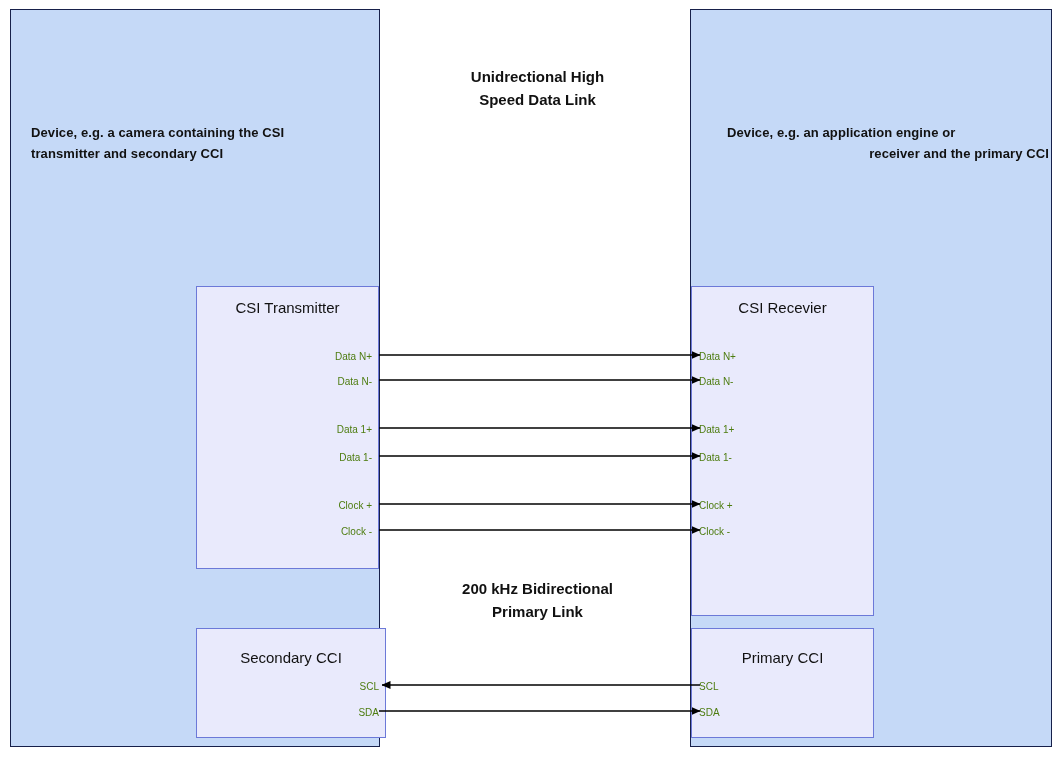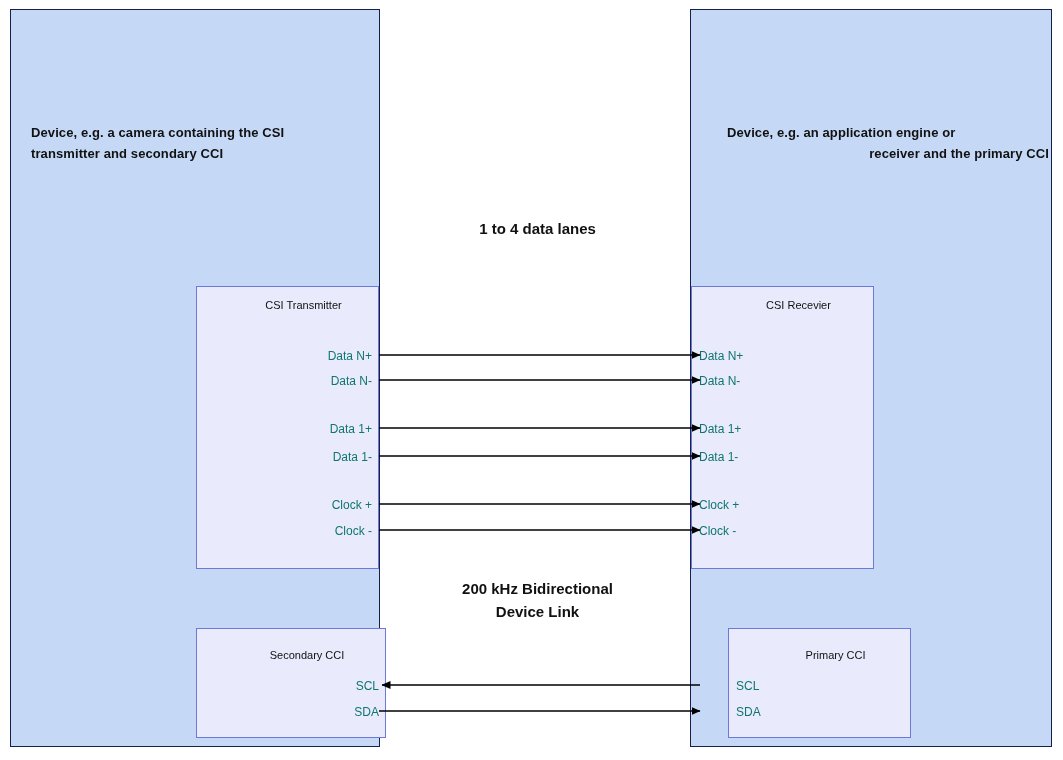--- a/index.html
+++ b/index.html
@@ -15,32 +15,32 @@
 
   .device-caption{position:absolute;font-weight:bold;font-size:13px;line-height:21px;
                   color:#111;letter-spacing:.1px;}
   #left-caption{left:20px;top:112px;width:320px;text-align:left;}
   #right-caption{left:24px;top:112px;width:322px;text-align:justify;margin-left:12px;}
   #right-caption .lastline{text-align:right;}
 
   
   .block{position:absolute;background:#e9eafc;border:1px solid #6c79d8;box-sizing:border-box;}
   #csi-tx{left:196px;top:286px;width:183px;height:283px;}
-  #csi-rx{left:691px;top:286px;width:183px;height:283px;}
+  #csi-rx{left:691px;top:286px;width:183px;height:330px;}
   #sec-cci{left:196px;top:628px;width:190px;height:110px;}
-  #pri-cci{left:691px;top:628px;width:183px;height:110px;margin-left:37px;}
+  #pri-cci{left:691px;top:628px;width:183px;height:110px;}
 
-  .block-title{position:absolute;width:100%;text-align:center;font-size:11px;color:#111;padding-left:16px;}
+  .block-title{position:absolute;width:100%;text-align:center;font-size:15px;color:#111;}
   #csi-tx .block-title{top:12px;}
   #csi-rx .block-title{top:12px;}
   #sec-cci .block-title{top:20px;}
   #pri-cci .block-title{top:20px;}
 
   
-  .port{position:absolute;font-size:12px;color:#0f766e;white-space:nowrap;line-height:15px;}
+  .port{position:absolute;font-size:10px;color:#4d7c0f;white-space:nowrap;line-height:15px;}
   .port.right{right:6px;text-align:right;}
   .port.left{left:7px;text-align:left;}
 
   
   svg.wires{position:absolute;left:0;top:0;width:1063px;height:760px;overflow:visible;}
 
   
   .center-note{position:absolute;text-align:center;font-weight:bold;font-size:15px;
                line-height:23px;color:#111;}
   #note-hs{left:395px;top:65px;width:285px;}
@@ -111,21 +111,24 @@
       <line x1="379" y1="428" x2="700" y2="428" marker-end="url(#arrR)"></line>
       <line x1="379" y1="456" x2="700" y2="456" marker-end="url(#arrR)"></line>
       <line x1="379" y1="504" x2="700" y2="504" marker-end="url(#arrR)"></line>
       <line x1="379" y1="530" x2="700" y2="530" marker-end="url(#arrR)"></line>
 
       <line x1="382" y1="685" x2="700" y2="685" marker-start="url(#arrL)"></line>
       <line x1="379" y1="711" x2="700" y2="711" marker-end="url(#arrR)"></line>
     </g>
   </svg>
 
+  <div id="note-hs" class="center-note">
+    <div>Unidrectional High</div>
+    <div>Speed Data Link</div>
+  </div>
 
-  <div id="note-lanes" class="center-note">1 to 4 data lanes</div>
 
   <div id="note-cci" class="center-note">
     <div>200 kHz Bidirectional</div>
-    <div>Device Link</div>
+    <div>Primary Link</div>
   </div>
 
 </div>
 
 </body></html>

